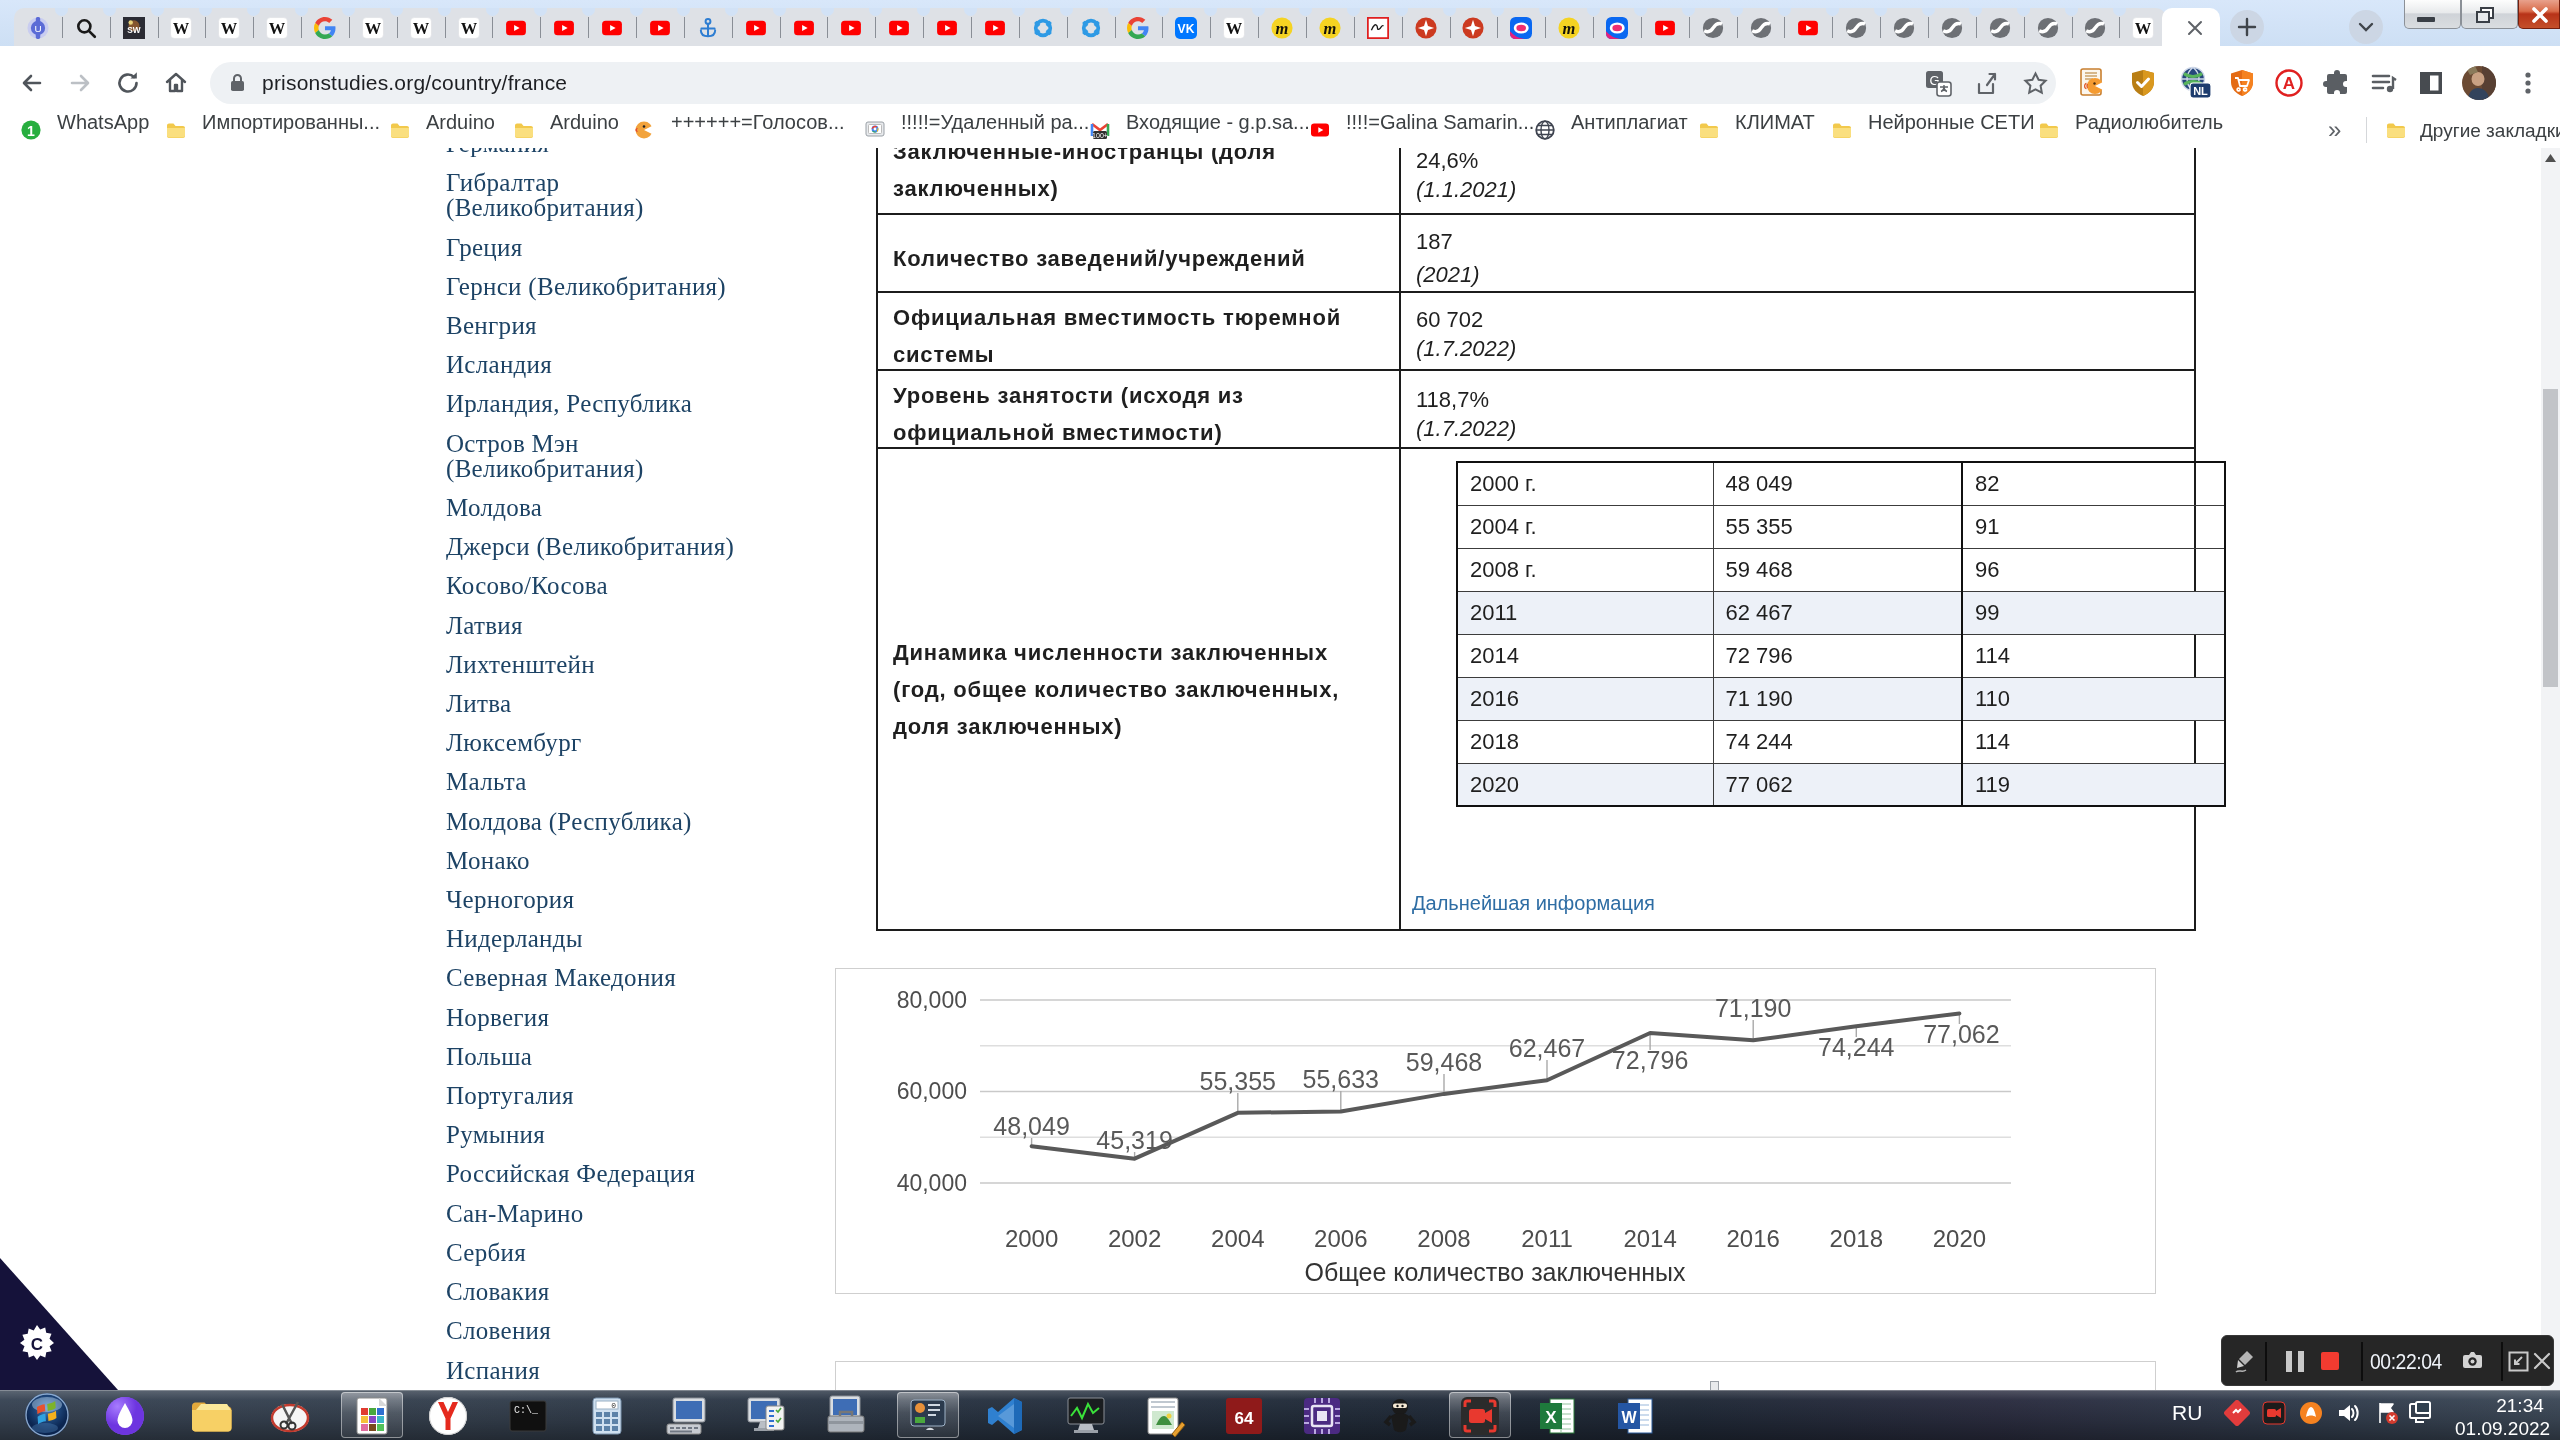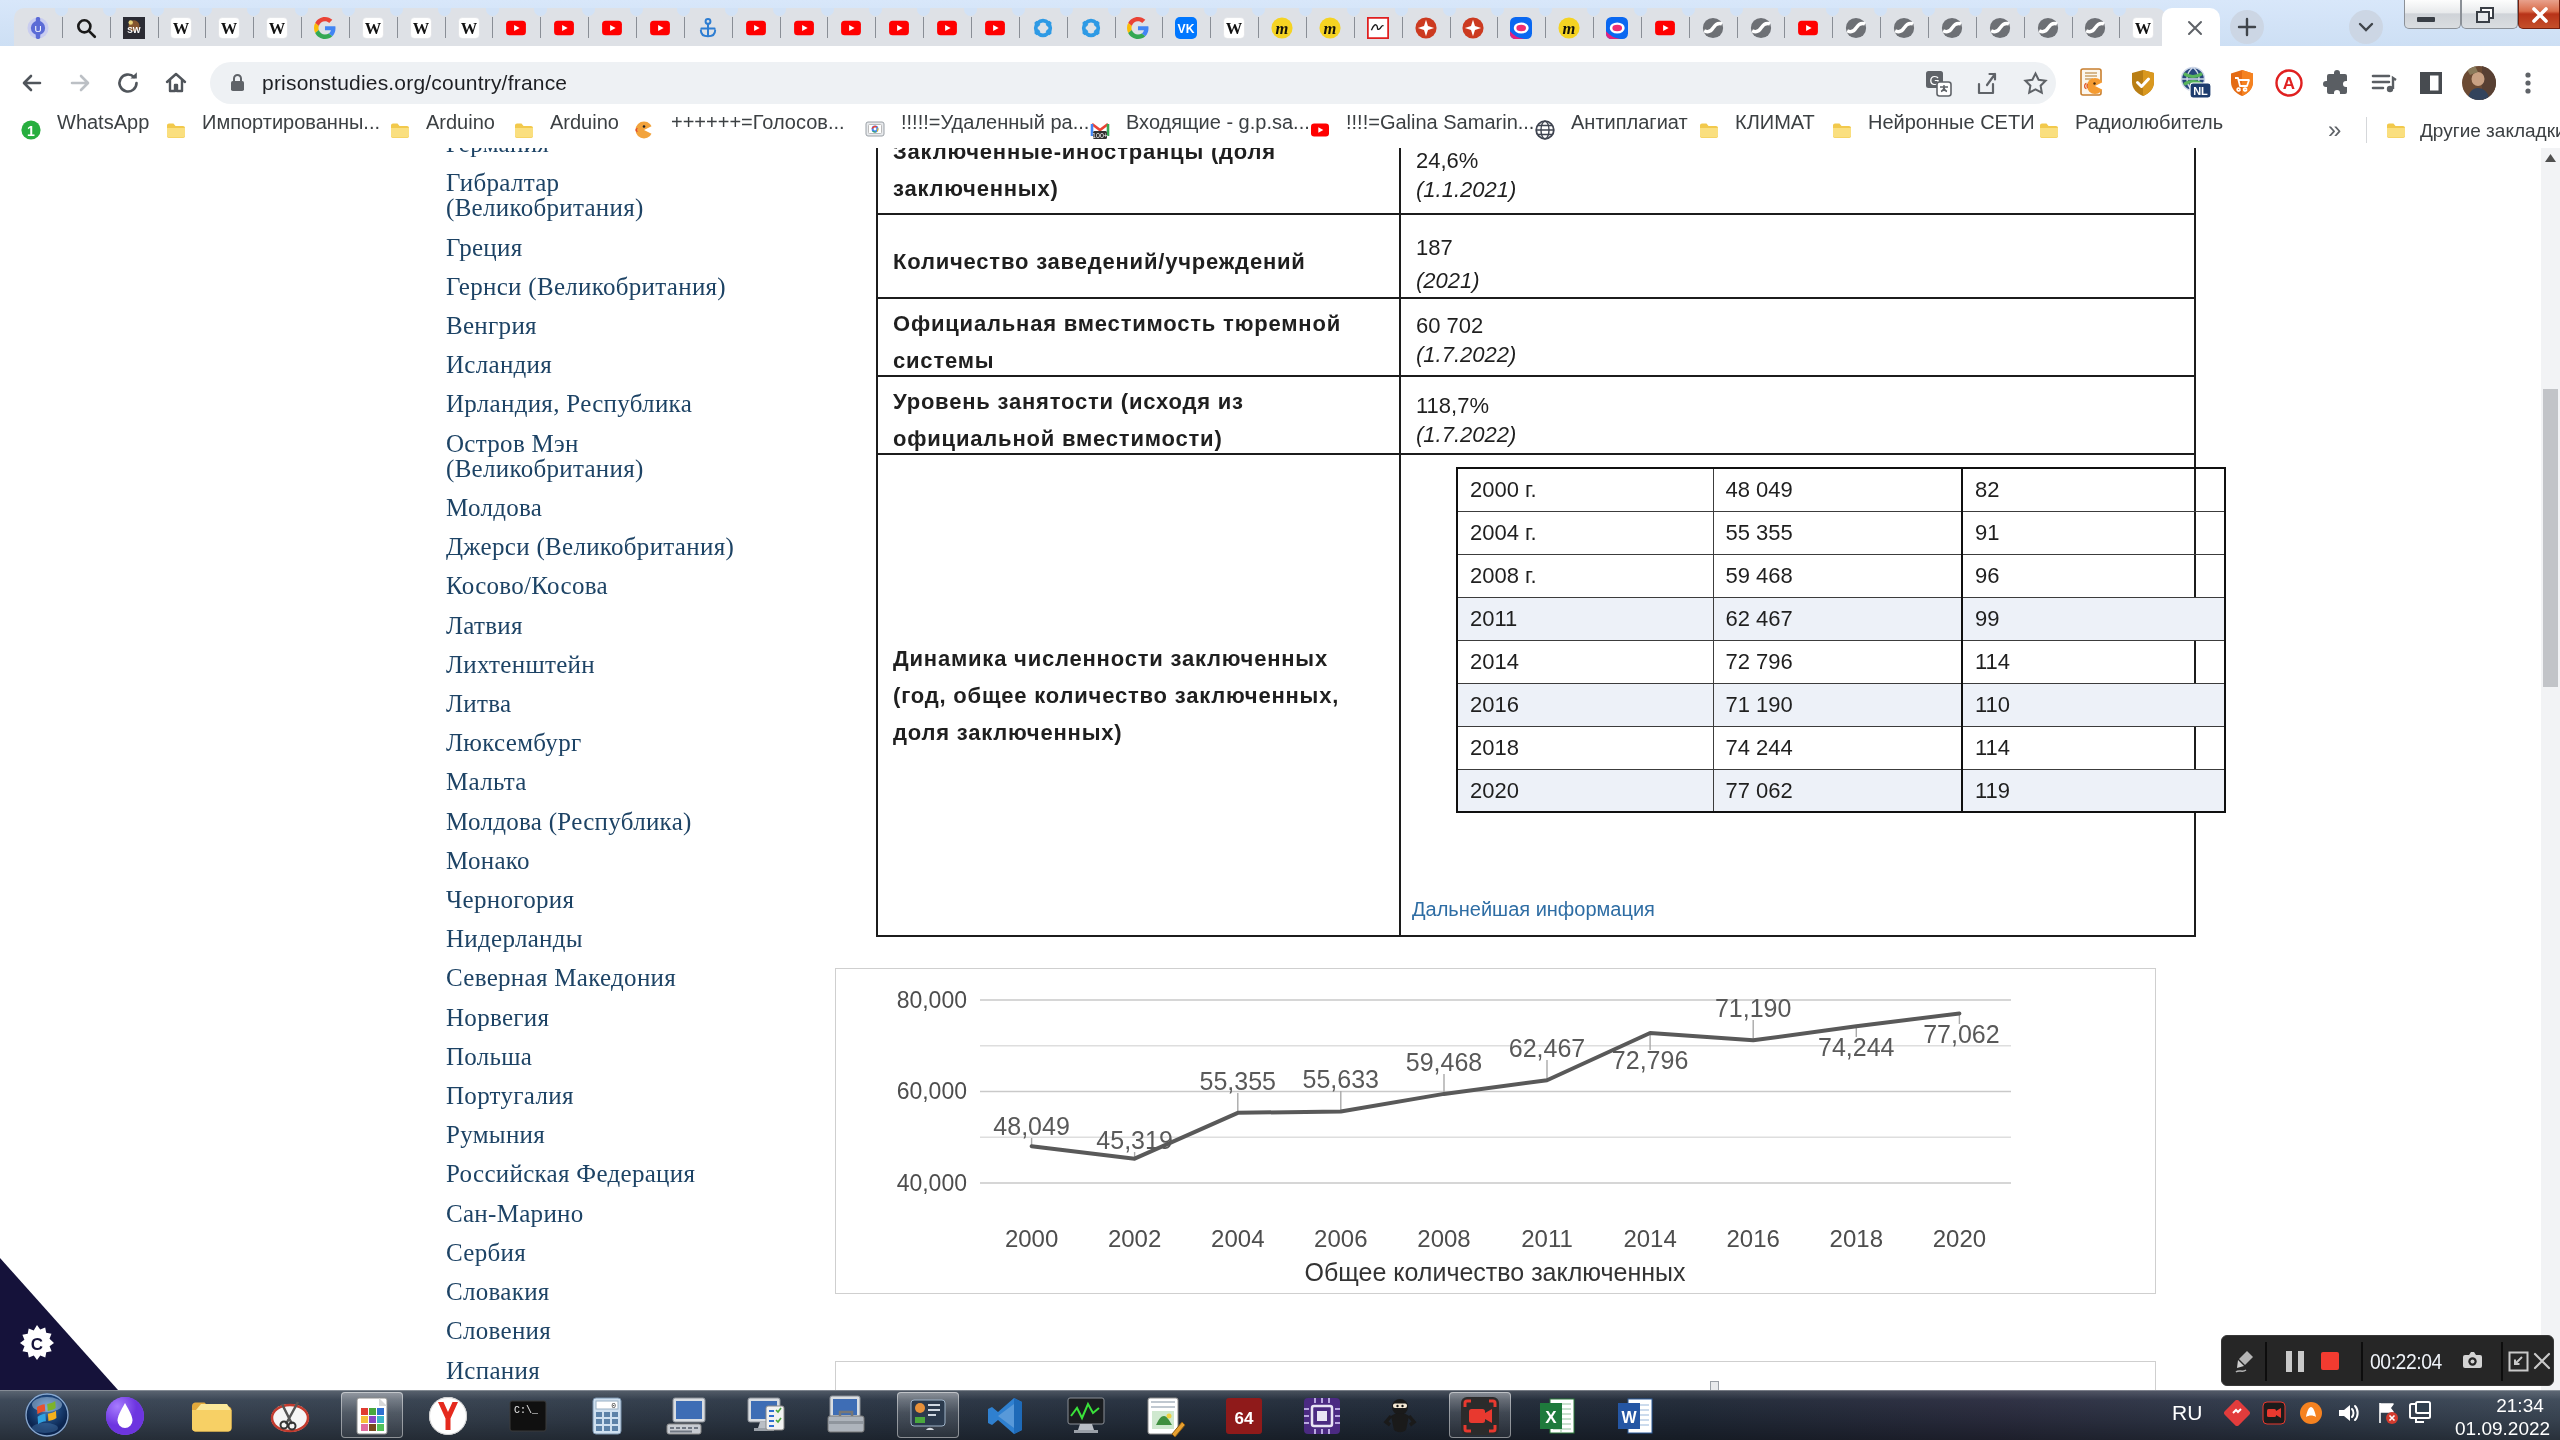--- a/index.html
+++ b/index.html
@@ -584,21 +584,21 @@
 <table id="maintb">
       <tbody>
 <tr style="height:88px">
           <td class="lab">Заключенные-иностранцы (доля заключенных)</td>
           <td class="val">24,6%<br><i>(1.1.2021)</i></td>
         </tr>
 <tr style="height:78px">
           <td class="lab">
             <span class="dn">Количество заведений/учреждений</span>
           </td>
-          <td class="val" style="line-height:33px;padding-top:16px">187<br><i>(2021)</i></td>
+          <td class="val" style="line-height:33px;padding-top:10px">187<br><i>(2021)</i></td>
         </tr>
 <tr style="height:78px">
           <td class="lab">
             <span class="dn">Официальная вместимость тюремной системы</span>
           </td>
           <td class="val" style="padding-top:6px">60 702<br><i>(1.7.2022)</i></td>
         </tr>
 <tr style="height:78px">
           <td class="lab">
             <span class="dn">Уровень занятости (исходя из официальной вместимости)</span>

